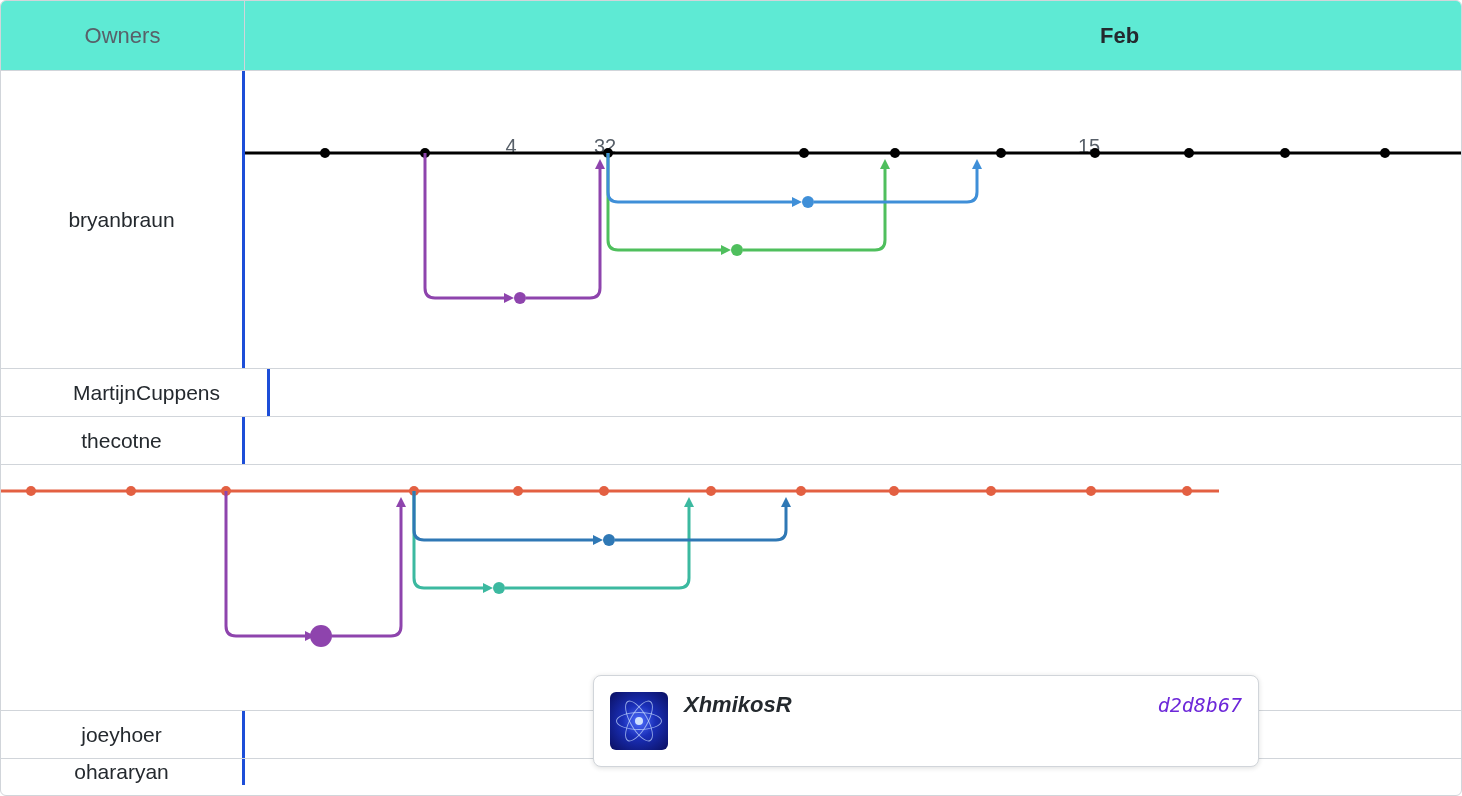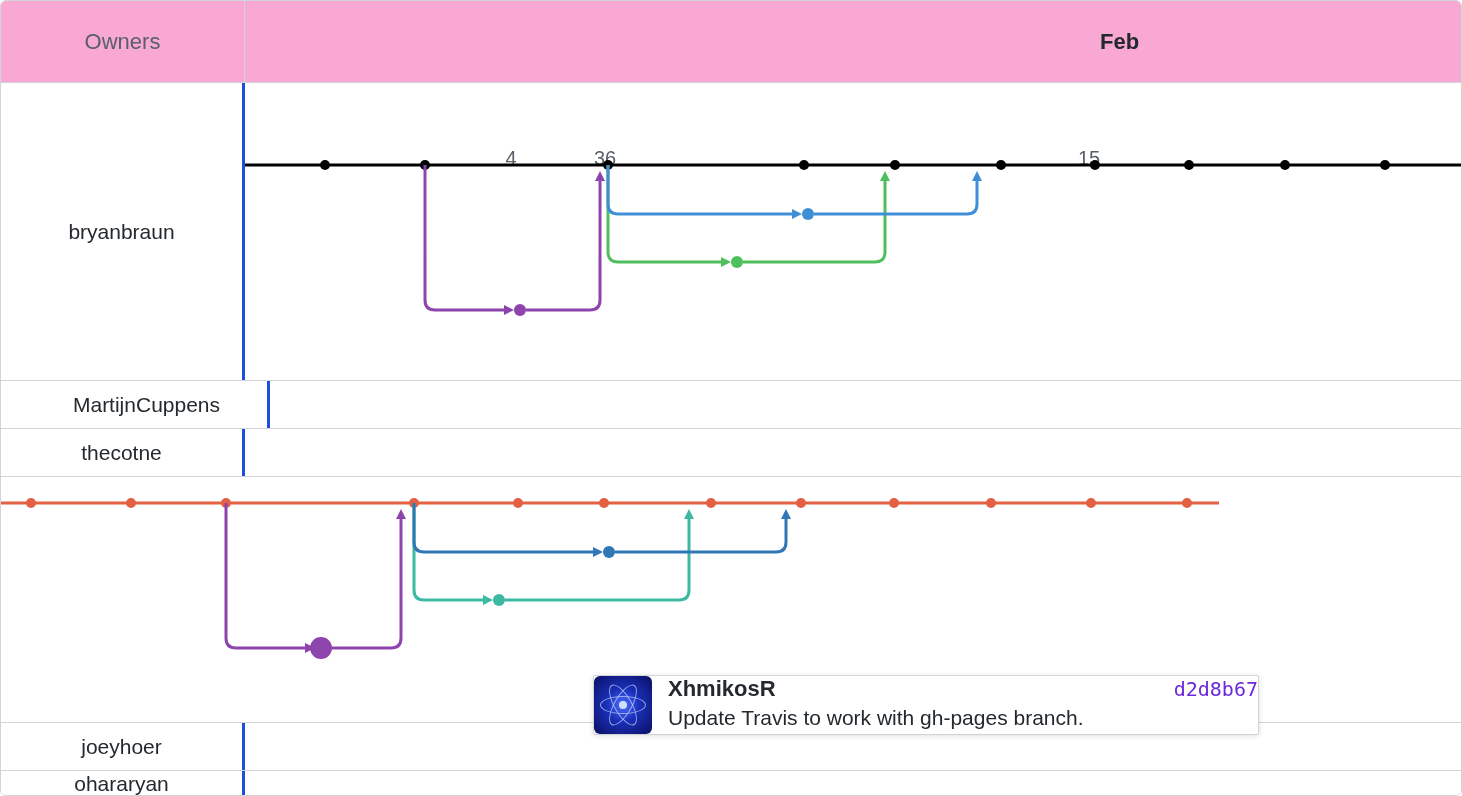--- a/index.html
+++ b/index.html
@@ -13,22 +13,22 @@
     }
     .container {
       border: 1px solid #d1d5da;
       border-radius: 6px;
       height: 796px;
       position: relative;
       overflow: hidden;
     }
     .header-row {
       display: flex;
-      height: 82px;
-      background: #f9a8d4;
+      height: 70px;
+      background: #5eead4;
       border-bottom: 1px solid #d1d5da;
     }
     .owners-header {
       width: 244px;
       border-right: 1px solid #d1d5da;
       display: flex;
       align-items: center;
       justify-content: center;
       color: #586069;
       font-size: 22px;
@@ -84,26 +84,27 @@
       left: 0; top: 0;
       pointer-events: none;
     }
     .tooltip {
       position: absolute;
       left: 592px;
       top: 674px;
       width: 666px;
       background: #fff;
       border: 1px solid #d1d5da;
-      border-radius: 2px;
+      border-radius: 8px;
       box-shadow: 0 1px 5px rgba(27,31,35,0.15);
       display: flex;
-      padding: 0;
+      padding: 16px;
       align-items: flex-start;
       z-index: 10;
+      font-style: italic;
     }
     .tooltip-avatar {
       width: 58px;
       height: 58px;
       border-radius: 6px;
       background: radial-gradient(circle at 50% 50%, #4f6fff 0%, #1a2fb8 40%, #0a0f60 100%);
       position: relative;
       flex-shrink: 0;
       overflow: hidden;
     }
@@ -134,21 +135,21 @@
     <div class="timeline-header">
       <span class="month-label">Feb</span>
     </div>
   </div>
 
   <div class="row row-bryanbraun">
     <div class="owner-cell">bryanbraun</div>
     <div class="timeline-cell">
       <div class="tick-row-internal" style="position:relative;height:50px;">
         <span class="tick" style="left:266px">4</span>
-        <span class="tick" style="left:360px">36</span>
+        <span class="tick" style="left:360px">32</span>
         <span class="tick" style="left:844px">15</span>
       </div>
       <svg class="svg-layer" width="1218" height="298" id="svg-bryanbraun">
           <line x1="0" y1="82" x2="1218" y2="82" stroke="#000000" stroke-width="3"></line>
           <circle cx="80" cy="82" r="5" fill="#000000"></circle>
           <circle cx="180" cy="82" r="5" fill="#000000"></circle>
           <circle cx="363" cy="82" r="5" fill="#000000"></circle>
           <circle cx="559" cy="82" r="5" fill="#000000"></circle>
           <circle cx="650" cy="82" r="5" fill="#000000"></circle>
           <circle cx="756" cy="82" r="5" fill="#000000"></circle>
@@ -236,16 +237,15 @@
       <div class="atom-ring r1"></div>
       <div class="atom-ring r2"></div>
       <div class="atom-ring r3"></div>
       <div class="atom-core"></div>
     </div>
     <div class="tooltip-body">
       <div class="tooltip-top">
         <span class="tooltip-author">XhmikosR</span>
         <span class="tooltip-hash">d2d8b67</span>
       </div>
-      <div class="tooltip-msg">Update Travis to work with gh-pages branch.</div>
     </div>
   </div>
 </div>
 
 </body></html>

